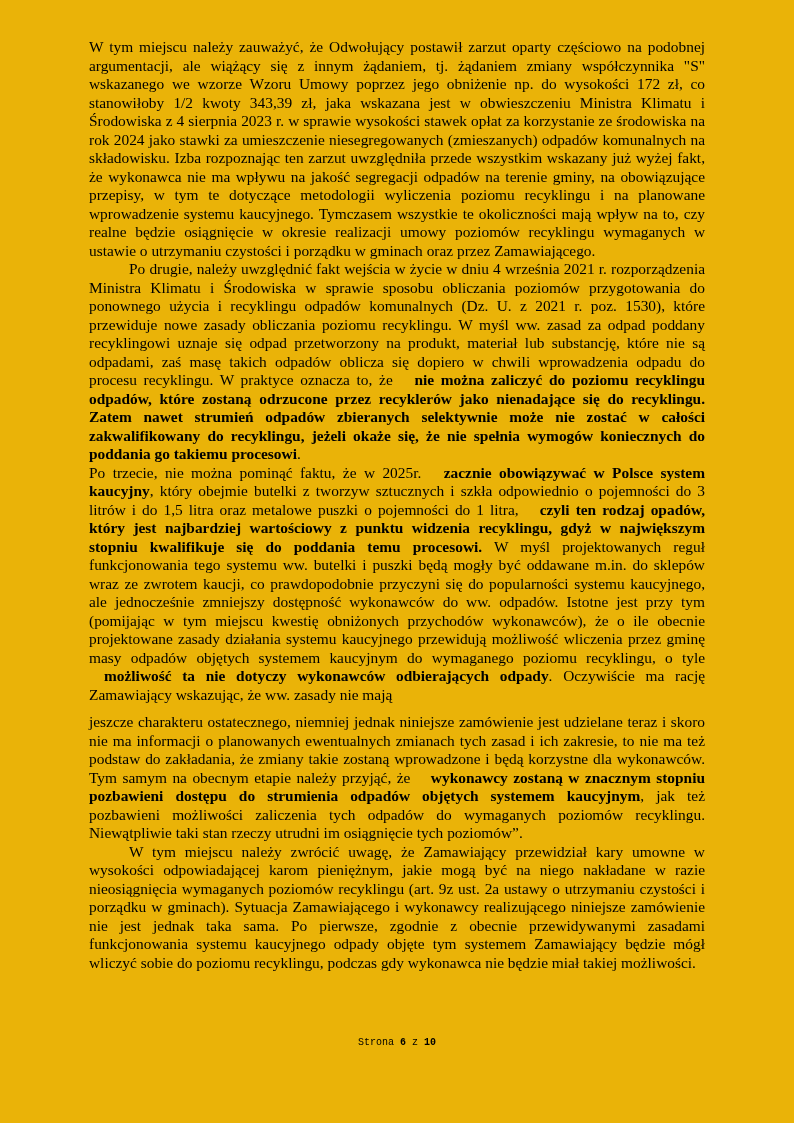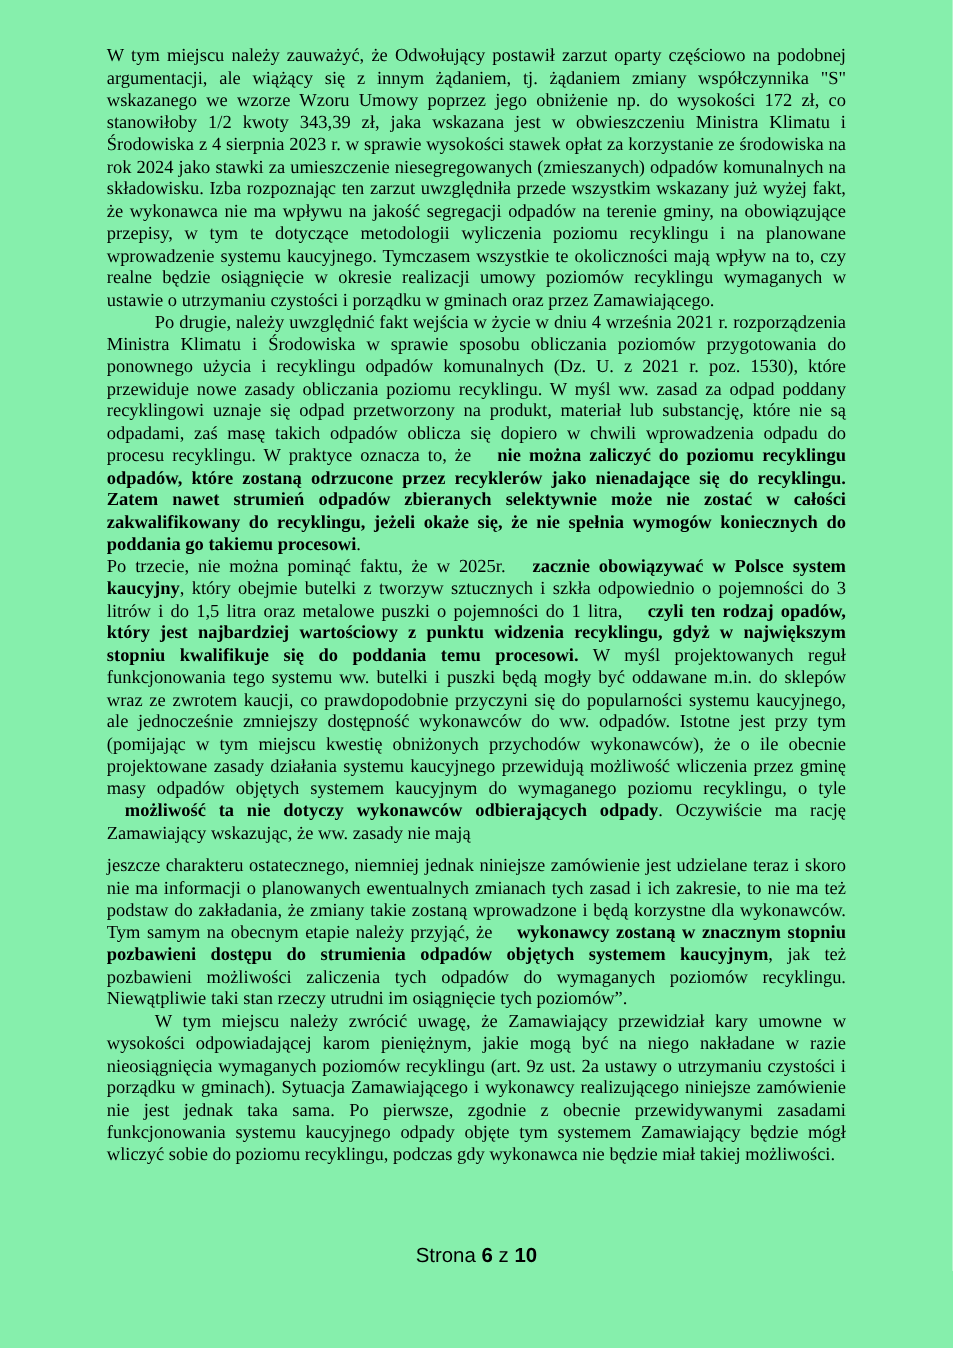--- a/index.html
+++ b/index.html
@@ -1,20 +1,20 @@
 <!DOCTYPE html>
 <html lang="pl"><head>
 <meta charset="utf-8">
 <style>
   html, body { margin: 0; padding: 0; background: #ffffff; }
   .page {
     position: relative;
     width: 794px;
     height: 1123px;
-    background: #86efac;
+    background: #eab308;
     color: #000000;
     font-family: "Liberation Serif", serif;
     overflow: hidden;
   }
   .content {
     position: absolute;
     left: 89px;
     top: 38px;
     width: 616px;
     font-size: 15.4px;
@@ -24,22 +24,22 @@
   p.para { margin: 0; padding: 0; }
   p.para.indent { text-indent: 40px; }
   p.para.space-before { margin-top: 9px; }
   .para strong { font-weight: bold; margin-left: 15px; }
   .footer {
     position: absolute;
     left: 0;
     top: 1037px;
     width: 100%;
     text-align: center;
-    font-family: Liberation Sans, sans-serif;
-    font-size: 17px;
+    font-family: Liberation Mono, monospace;
+    font-size: 10px;
     color: #000000;
   }
   .footer .bold { font-weight: bold; }
 </style>
 </head>
 <body>
 
 <div class="page">
   <div class="content">
       <p class="para"><span>W tym miejscu należy zauważyć, że Odwołujący postawił zarzut oparty częściowo na podobnej argumentacji, ale wiążący się z innym żądaniem, tj. żądaniem zmiany współczynnika "S" wskazanego we wzorze Wzoru Umowy poprzez jego obniżenie np. do wysokości 172 zł, co stanowiłoby 1/2 kwoty 343,39 zł, jaka wskazana jest w obwieszczeniu Ministra Klimatu i Środowiska z 4 sierpnia 2023 r. w sprawie wysokości stawek opłat za korzystanie ze środowiska na rok 2024 jako stawki za umieszczenie niesegregowanych (zmieszanych) odpadów komunalnych na składowisku. Izba rozpoznając ten zarzut uwzględniła przede wszystkim wskazany już wyżej fakt, że wykonawca nie ma wpływu na jakość segregacji odpadów na terenie gminy, na obowiązujące przepisy, w tym te dotyczące metodologii wyliczenia poziomu recyklingu i na planowane wprowadzenie systemu kaucyjnego. Tymczasem wszystkie te okoliczności mają wpływ na to, czy realne będzie osiągnięcie w okresie realizacji umowy poziomów recyklingu wymaganych w ustawie o utrzymaniu czystości i porządku w gminach oraz przez Zamawiającego.</span></p>

